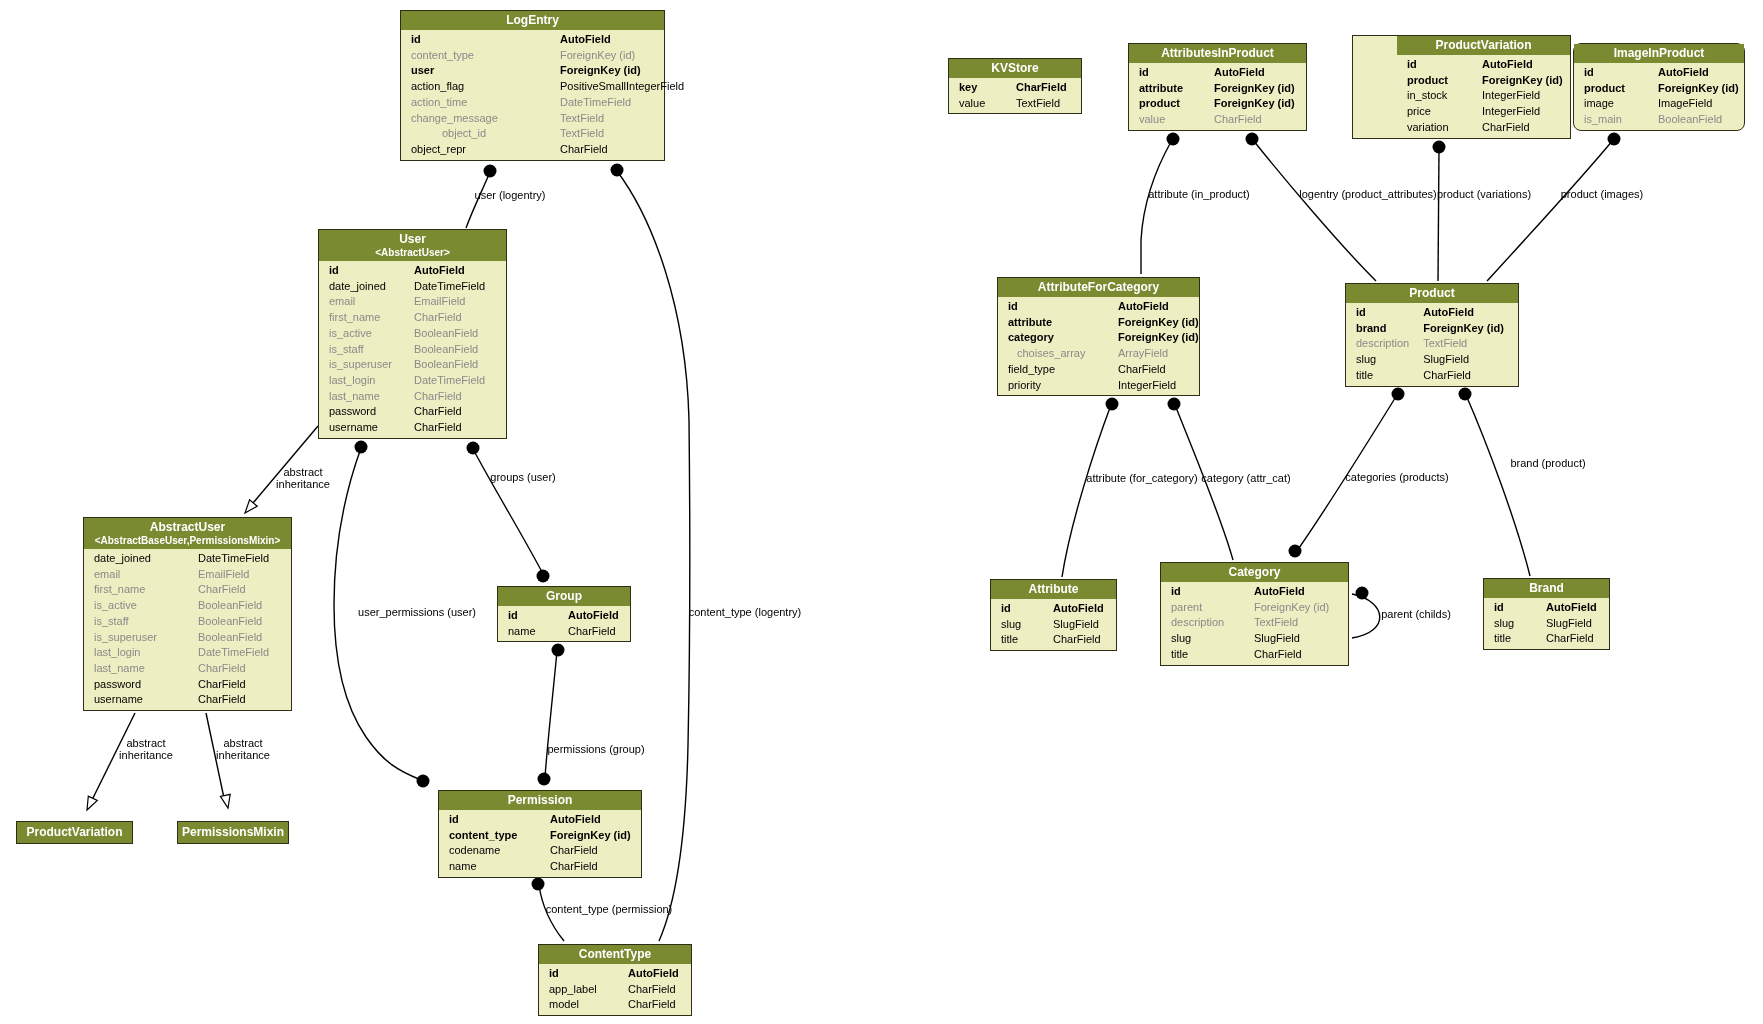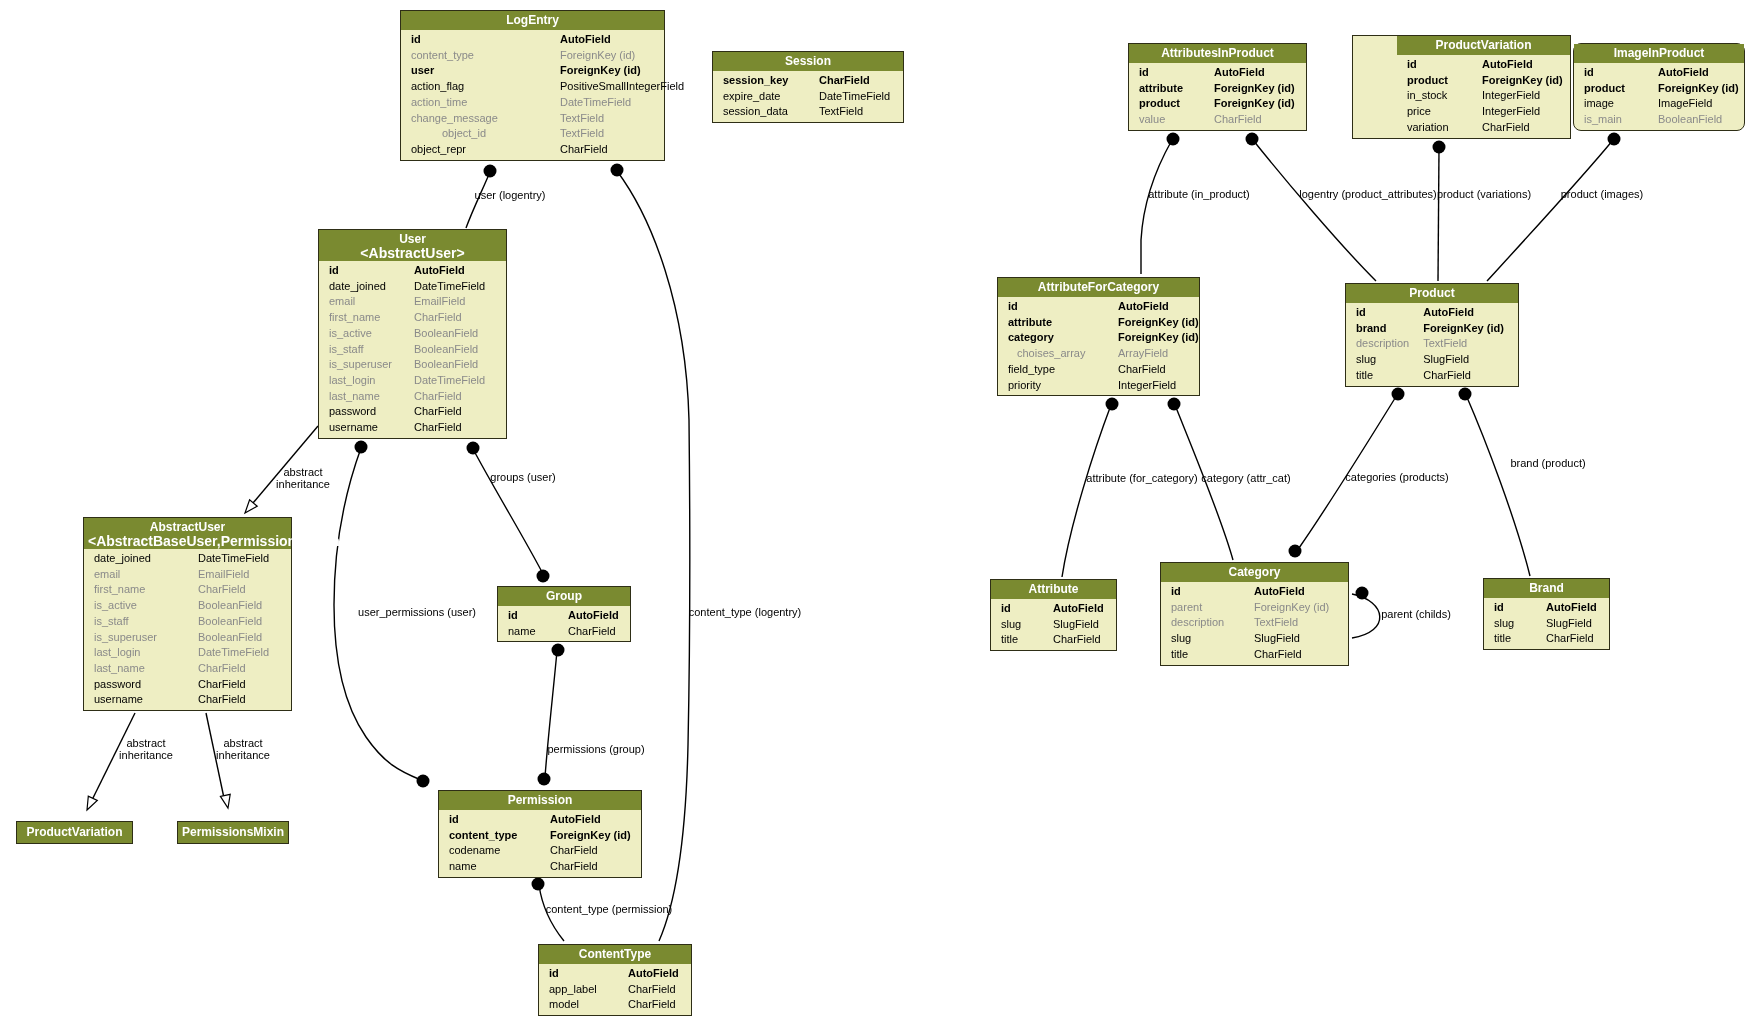--- a/index.html
+++ b/index.html
@@ -1,20 +1,20 @@
 <!DOCTYPE html>
 <html><head>
 <meta charset="utf-8">
 <style>
   html,body{margin:0;padding:0}
   #canvas{position:relative;width:1763px;height:1024px;background:#ffffff;font-family:"Liberation Sans",sans-serif;overflow:hidden}
   #edges{position:absolute;left:0;top:0;width:1763px;height:1024px}
   .table{position:absolute;background:#eeeec3;border:1px solid #2e2e16;color:#000}
   .hdr{background:#7a8a30;color:#fff;text-align:center;font-weight:bold;padding:2px 4px;font-size:12px;line-height:15px}
-  .hdr .sub{font-size:14px;line-height:12px;font-weight:bold}
+  .hdr .sub{font-size:10px;line-height:12px;font-weight:bold}
   .table.empty .hdr{padding:3px 4px}
   .rows{display:table;margin:2px 0;border-collapse:collapse}
   .frow{display:table-row}
   .fname,.ftype{display:table-cell;white-space:nowrap;font-size:11px;line-height:15.7px}
   .fname{padding:0 14px 0 10px}
   .ftype{padding:0 8px 0 0}
   .s-pk,.s-fk{font-weight:bold}
   .s-null,.s-fknull{color:#8a8a8a}
   .elabel{position:absolute;font-size:11px;line-height:11.5px;color:#000;white-space:pre;text-align:center;transform:translate(-50%,-50%)}
 </style>
@@ -96,35 +96,31 @@
         <div class="frow">
           <div class="fname s-null" style="min-width: 104px; padding-left: 41px;">object_id</div>
           <div class="ftype s-null">TextField</div>
         </div>
         <div class="frow">
           <div class="fname s-plain" style="min-width: 104px;">object_repr</div>
           <div class="ftype s-plain">CharField</div>
         </div>
       </div>
     </div>
-    <div class="table" style="left: 712px; top: 51px; width: 190px;">
-      <div class="hdr">
-        <div>Session</div>
-      </div>
-      <div class="rows">
-        <div class="frow">
-          <div class="fname s-pk" style="min-width: 82px;">session_key</div>
+    <div class="table" style="left: 948px; top: 58px; width: 132px;">
+      <div class="hdr">
+        <div>KVStore</div>
+      </div>
+      <div class="rows">
+        <div class="frow">
+          <div class="fname s-pk" style="min-width: 43px;">key</div>
           <div class="ftype s-pk">CharField</div>
         </div>
         <div class="frow">
-          <div class="fname s-plain" style="min-width: 82px;">expire_date</div>
-          <div class="ftype s-plain">DateTimeField</div>
-        </div>
-        <div class="frow">
-          <div class="fname s-plain" style="min-width: 82px;">session_data</div>
+          <div class="fname s-plain" style="min-width: 43px;">value</div>
           <div class="ftype s-plain">TextField</div>
         </div>
       </div>
     </div>
     <div class="table" style="left: 1128px; top: 43px; width: 177px;">
       <div class="hdr">
         <div>AttributesInProduct</div>
       </div>
       <div class="rows">
         <div class="frow">

